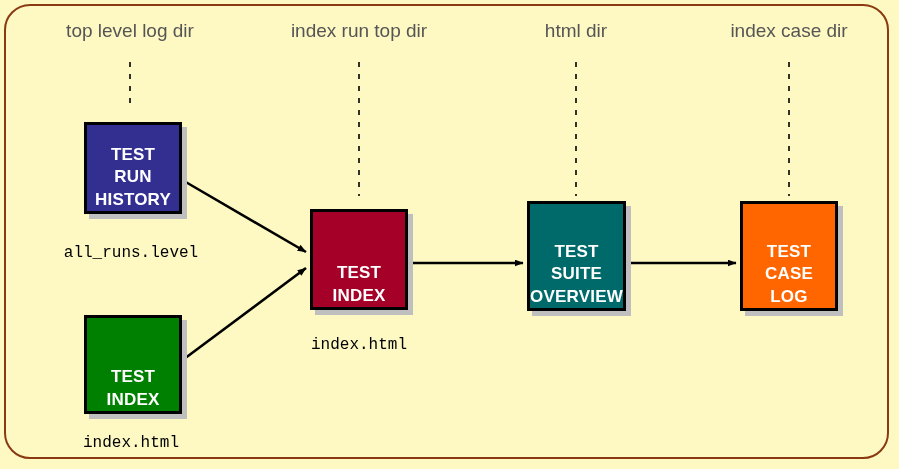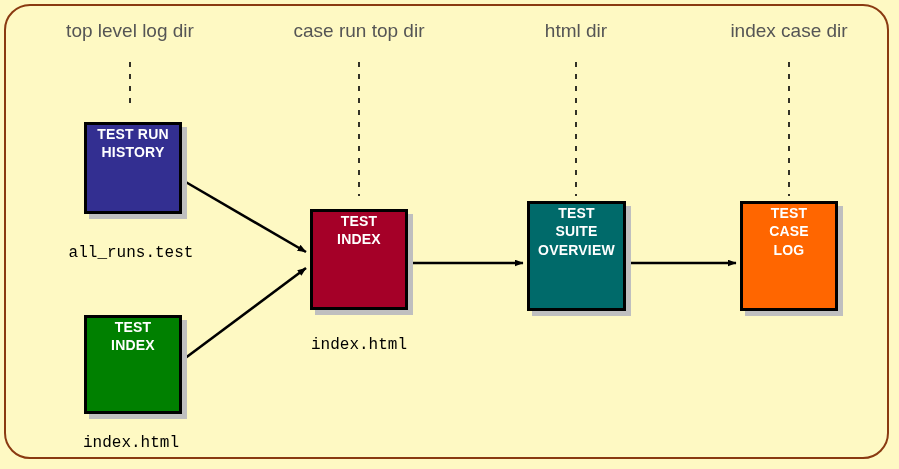--- a/index.html
+++ b/index.html
@@ -49,25 +49,25 @@
     text-align: center;
     transform: translateX(-50%);
   }
   
   .node-box {
     position: absolute;
     box-sizing: border-box;
     border: 3px solid #000000;
     box-shadow: 5px 5px 0 0 #bfbfbf;
     display: flex;
-    align-items: flex-start;
+    align-items: flex-end;
     justify-content: center;
     color: #ffffff;
     font-family: "Liberation Sans", sans-serif;
-    font-size: 14px;
+    font-size: 17px;
     font-weight: bold;
     line-height: 1.32;
     text-align: center;
     letter-spacing: 0.2px;
   }
   .node-label {
     display: block;
     white-space: pre-line;
     padding: 0 4px;
   }
@@ -103,21 +103,21 @@
     <g id="arrowlines">
         <line x1="184" y1="181" x2="306" y2="252" stroke="#000000" stroke-width="2.6" marker-end="url(#arrowhead)"></line>
         <line x1="184" y1="359" x2="306" y2="268" stroke="#000000" stroke-width="2.6" marker-end="url(#arrowhead)"></line>
         <line x1="412" y1="263" x2="523" y2="263" stroke="#000000" stroke-width="2.6" marker-end="url(#arrowhead)"></line>
         <line x1="630" y1="263" x2="736" y2="263" stroke="#000000" stroke-width="2.6" marker-end="url(#arrowhead)"></line>
       </g>
   </svg>
 
   <div id="captions-layer">
       <div class="col-caption" style="left: 130px; top: 20px;">top level log dir</div>
-      <div class="col-caption" style="left: 359px; top: 20px;">case run top dir</div>
+      <div class="col-caption" style="left: 359px; top: 20px;">index run top dir</div>
       <div class="col-caption" style="left: 576px; top: 20px;">html dir</div>
       <div class="col-caption" style="left: 789px; top: 20px;">index case dir</div>
     </div>
   <div id="nodes-layer">
       <div class="node-box" style="left: 84px; top: 122px; width: 98px; height: 92px; background: rgb(51, 47, 145);">
         <span class="node-label">TEST RUN
 HISTORY</span>
       </div>
       <div class="node-box" style="left: 84px; top: 315px; width: 98px; height: 99px; background: rgb(0, 128, 0);">
         <span class="node-label">TEST
@@ -132,18 +132,18 @@
 SUITE
 OVERVIEW</span>
       </div>
       <div class="node-box" style="left: 740px; top: 201px; width: 98px; height: 110px; background: rgb(255, 102, 0);">
         <span class="node-label">TEST
 CASE
 LOG</span>
       </div>
     </div>
   <div id="files-layer">
-      <div class="file-caption" style="left: 131px; top: 244px;">all_runs.test</div>
+      <div class="file-caption" style="left: 131px; top: 244px;">all_runs.level</div>
       <div class="file-caption" style="left: 131px; top: 434px;">index.html</div>
       <div class="file-caption" style="left: 359px; top: 336px;">index.html</div>
     </div>
 
 </div>
 
 </body></html>

